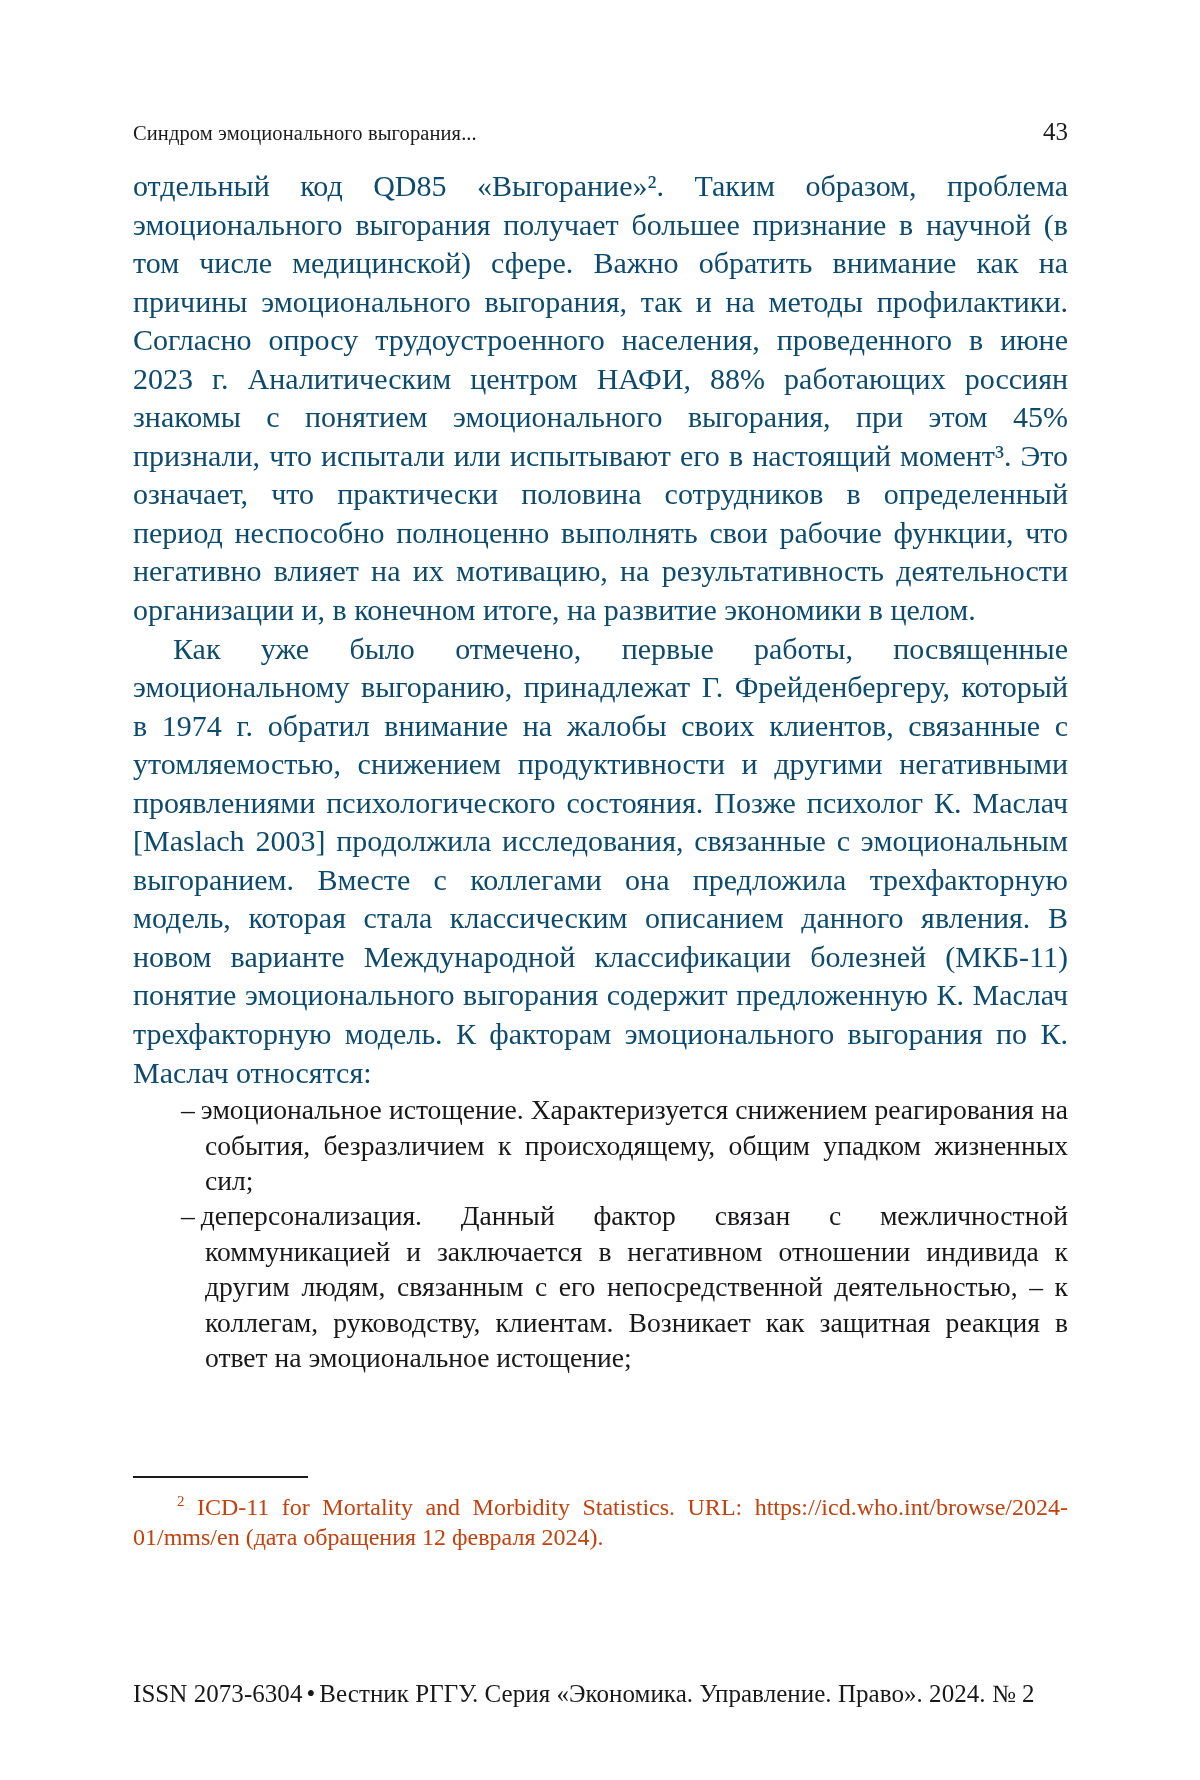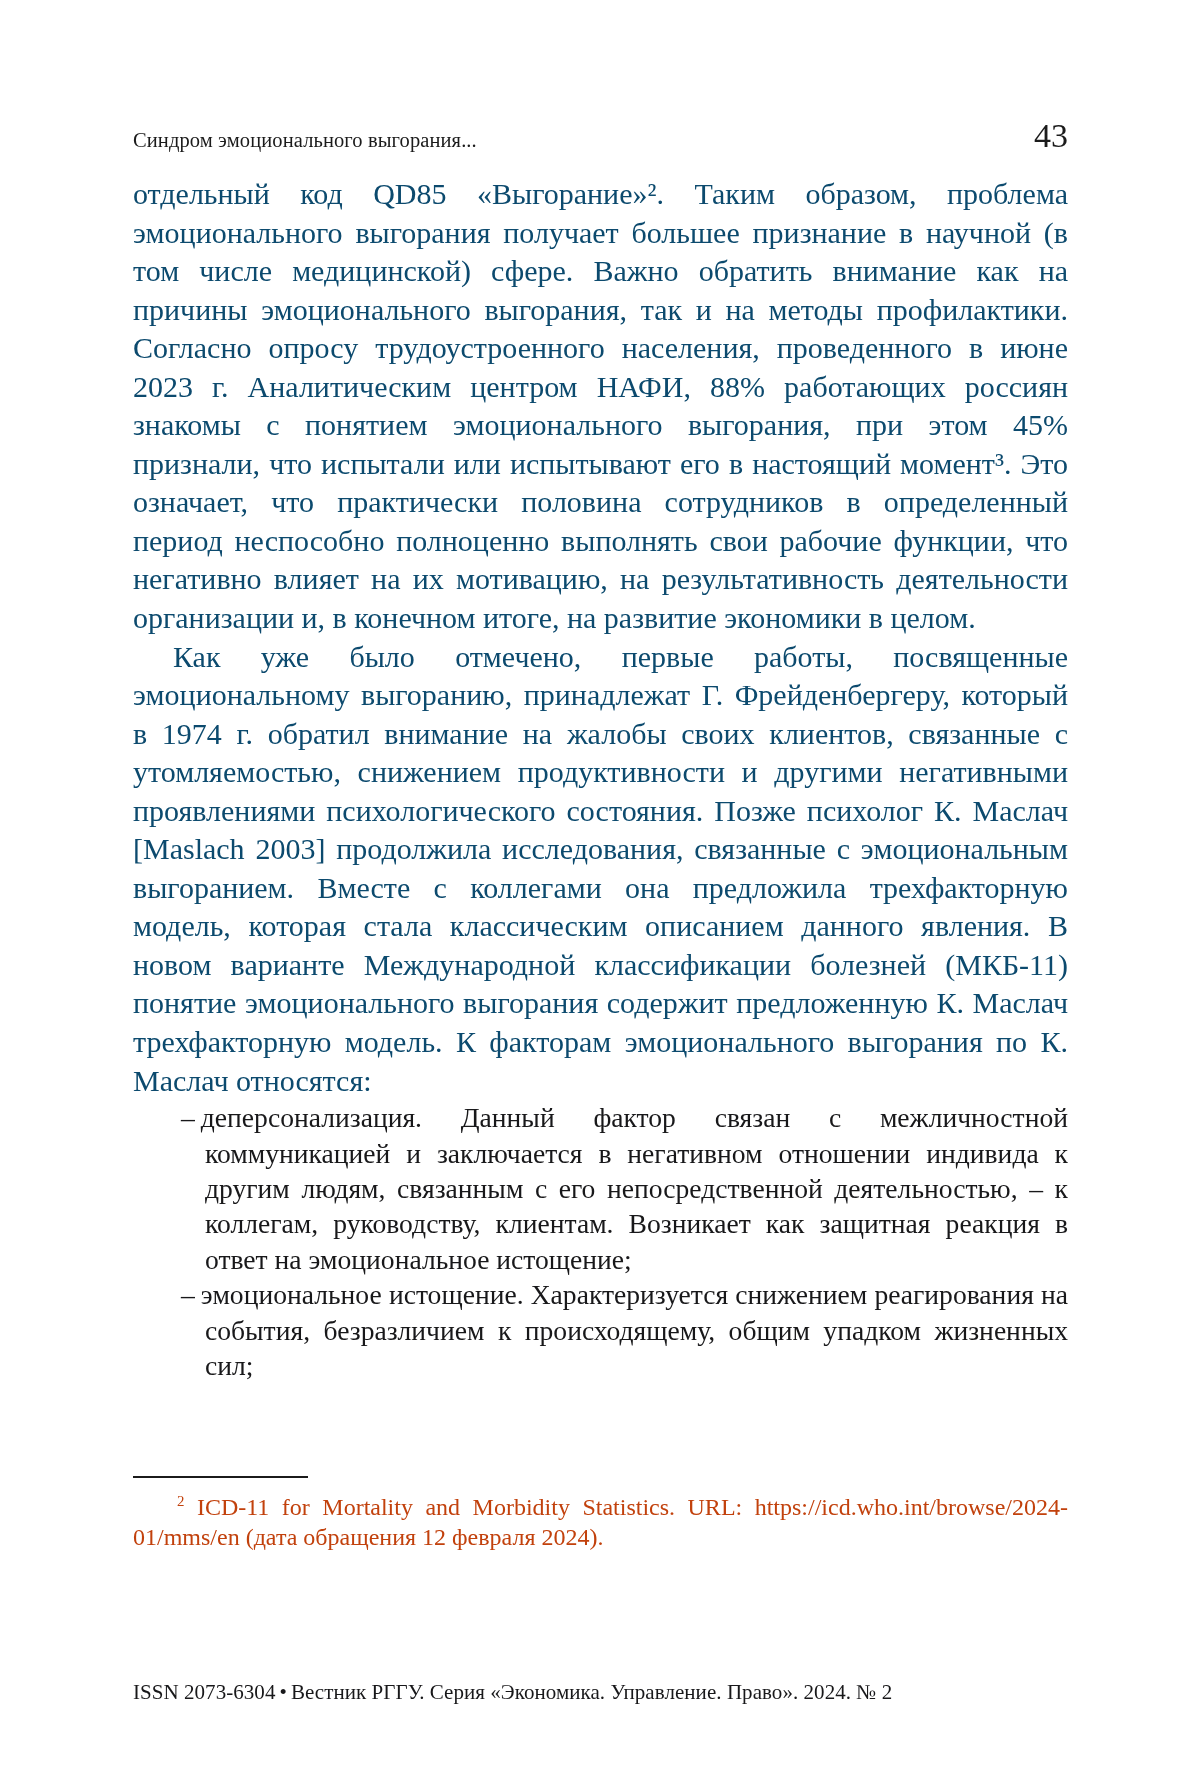--- a/index.html
+++ b/index.html
@@ -38,21 +38,21 @@
     width: 100%;
     margin-bottom: 22px;
   }
   .runhead-title {
     font-size: 20.5px;
     letter-spacing: 0.1px;
     color: #1b1b1b;
     font-family: "Liberation Serif", "DejaVu Serif", serif;
   }
   .runhead-page {
-    font-size: 34px;
+    font-size: 25px;
     color: #1b1b1b;
     line-height: 1;
   }
 
   
   .body-text p {
     margin: 0;
     font-size: 30px;
     line-height: 1.285;
     text-align: justify;
@@ -115,21 +115,21 @@
     display: inline-block;
     width: 44px;
   }
 
   
   .page-footer {
     position: absolute;
     left: 133px;
     top: 1656px;
     width: 935px;
-    font-size: 21px;
+    font-size: 25px;
     color: #18181a;
     letter-spacing: 0.05px;
   }
   .sep-dot {
     padding: 0 4px;
   }
 </style>
 </head>
 <body>
 
@@ -141,22 +141,22 @@
       <span class="runhead-title">Синдром эмоционального выгорания...</span>
       <span class="runhead-page">43</span>
     </div>
 
     <div class="body-text">
       <p class="first">отдельный код QD85 «Выгорание»². Таким образом, проблема эмоционального выгорания получает большее признание в научной (в том числе медицинской) сфере. Важно обратить внимание как на причины эмоционального выгорания, так и на методы профилактики. Согласно опросу трудоустроенного населения, проведенного в июне 2023 г. Аналитическим центром НАФИ, 88% работающих россиян знакомы с понятием эмоционального выгорания, при этом 45% признали, что испытали или испытывают его в настоящий момент³. Это означает, что практически половина сотрудников в определенный период неспособно полноценно выполнять свои рабочие функции, что негативно влияет на их мотивацию, на результативность деятельности организации и, в конечном итоге, на развитие экономики в целом.</p>
       <p class="indent">Как уже было отмечено, первые работы, посвященные эмоциональному выгоранию, принадлежат Г. Фрейденбергеру, который в 1974 г. обратил внимание на жалобы своих клиентов, связанные с утомляемостью, снижением продуктивности и другими негативными проявлениями психологического состояния. Позже психолог К. Маслач [Maslach 2003] продолжила исследования, связанные с эмоциональным выгоранием. Вместе с коллегами она предложила трехфакторную модель, которая стала классическим описанием данного явления. В новом варианте Международной классификации болезней (МКБ-11) понятие эмоционального выгорания содержит предложенную К. Маслач трехфакторную модель. К факторам эмоционального выгорания по К. Маслач относятся:</p>
     </div>
 
     <ul class="dash-list">
+      <li><span class="dash">–</span><span>эмоциональное истощение. Характеризуется снижением реагирования на события, безразличием к происходящему, общим упадком жизненных сил;</span></li>
       <li><span class="dash">–</span><span>деперсонализация. Данный фактор связан с межличностной коммуникацией и заключается в негативном отношении индивида к другим людям, связанным с его непосредственной деятельностью, – к коллегам, руководству, клиентам. Возникает как защитная реакция в ответ на эмоциональное истощение;</span></li>
-      <li><span class="dash">–</span><span>эмоциональное истощение. Характеризуется снижением реагирования на события, безразличием к происходящему, общим упадком жизненных сил;</span></li>
     </ul>
 
   </div>
 
   <div class="footnote-zone">
     <div class="footnote-rule"></div>
     <p class="footnote"><span class="fn-indent"></span><sup>2</sup> <span>ICD-11 for Mortality and Morbidity Statistics. URL: https://icd.who.int/browse/2024-01/mms/en (дата обращения 12 февраля 2024).</span></p>
   </div>
 
   <div class="page-footer">

